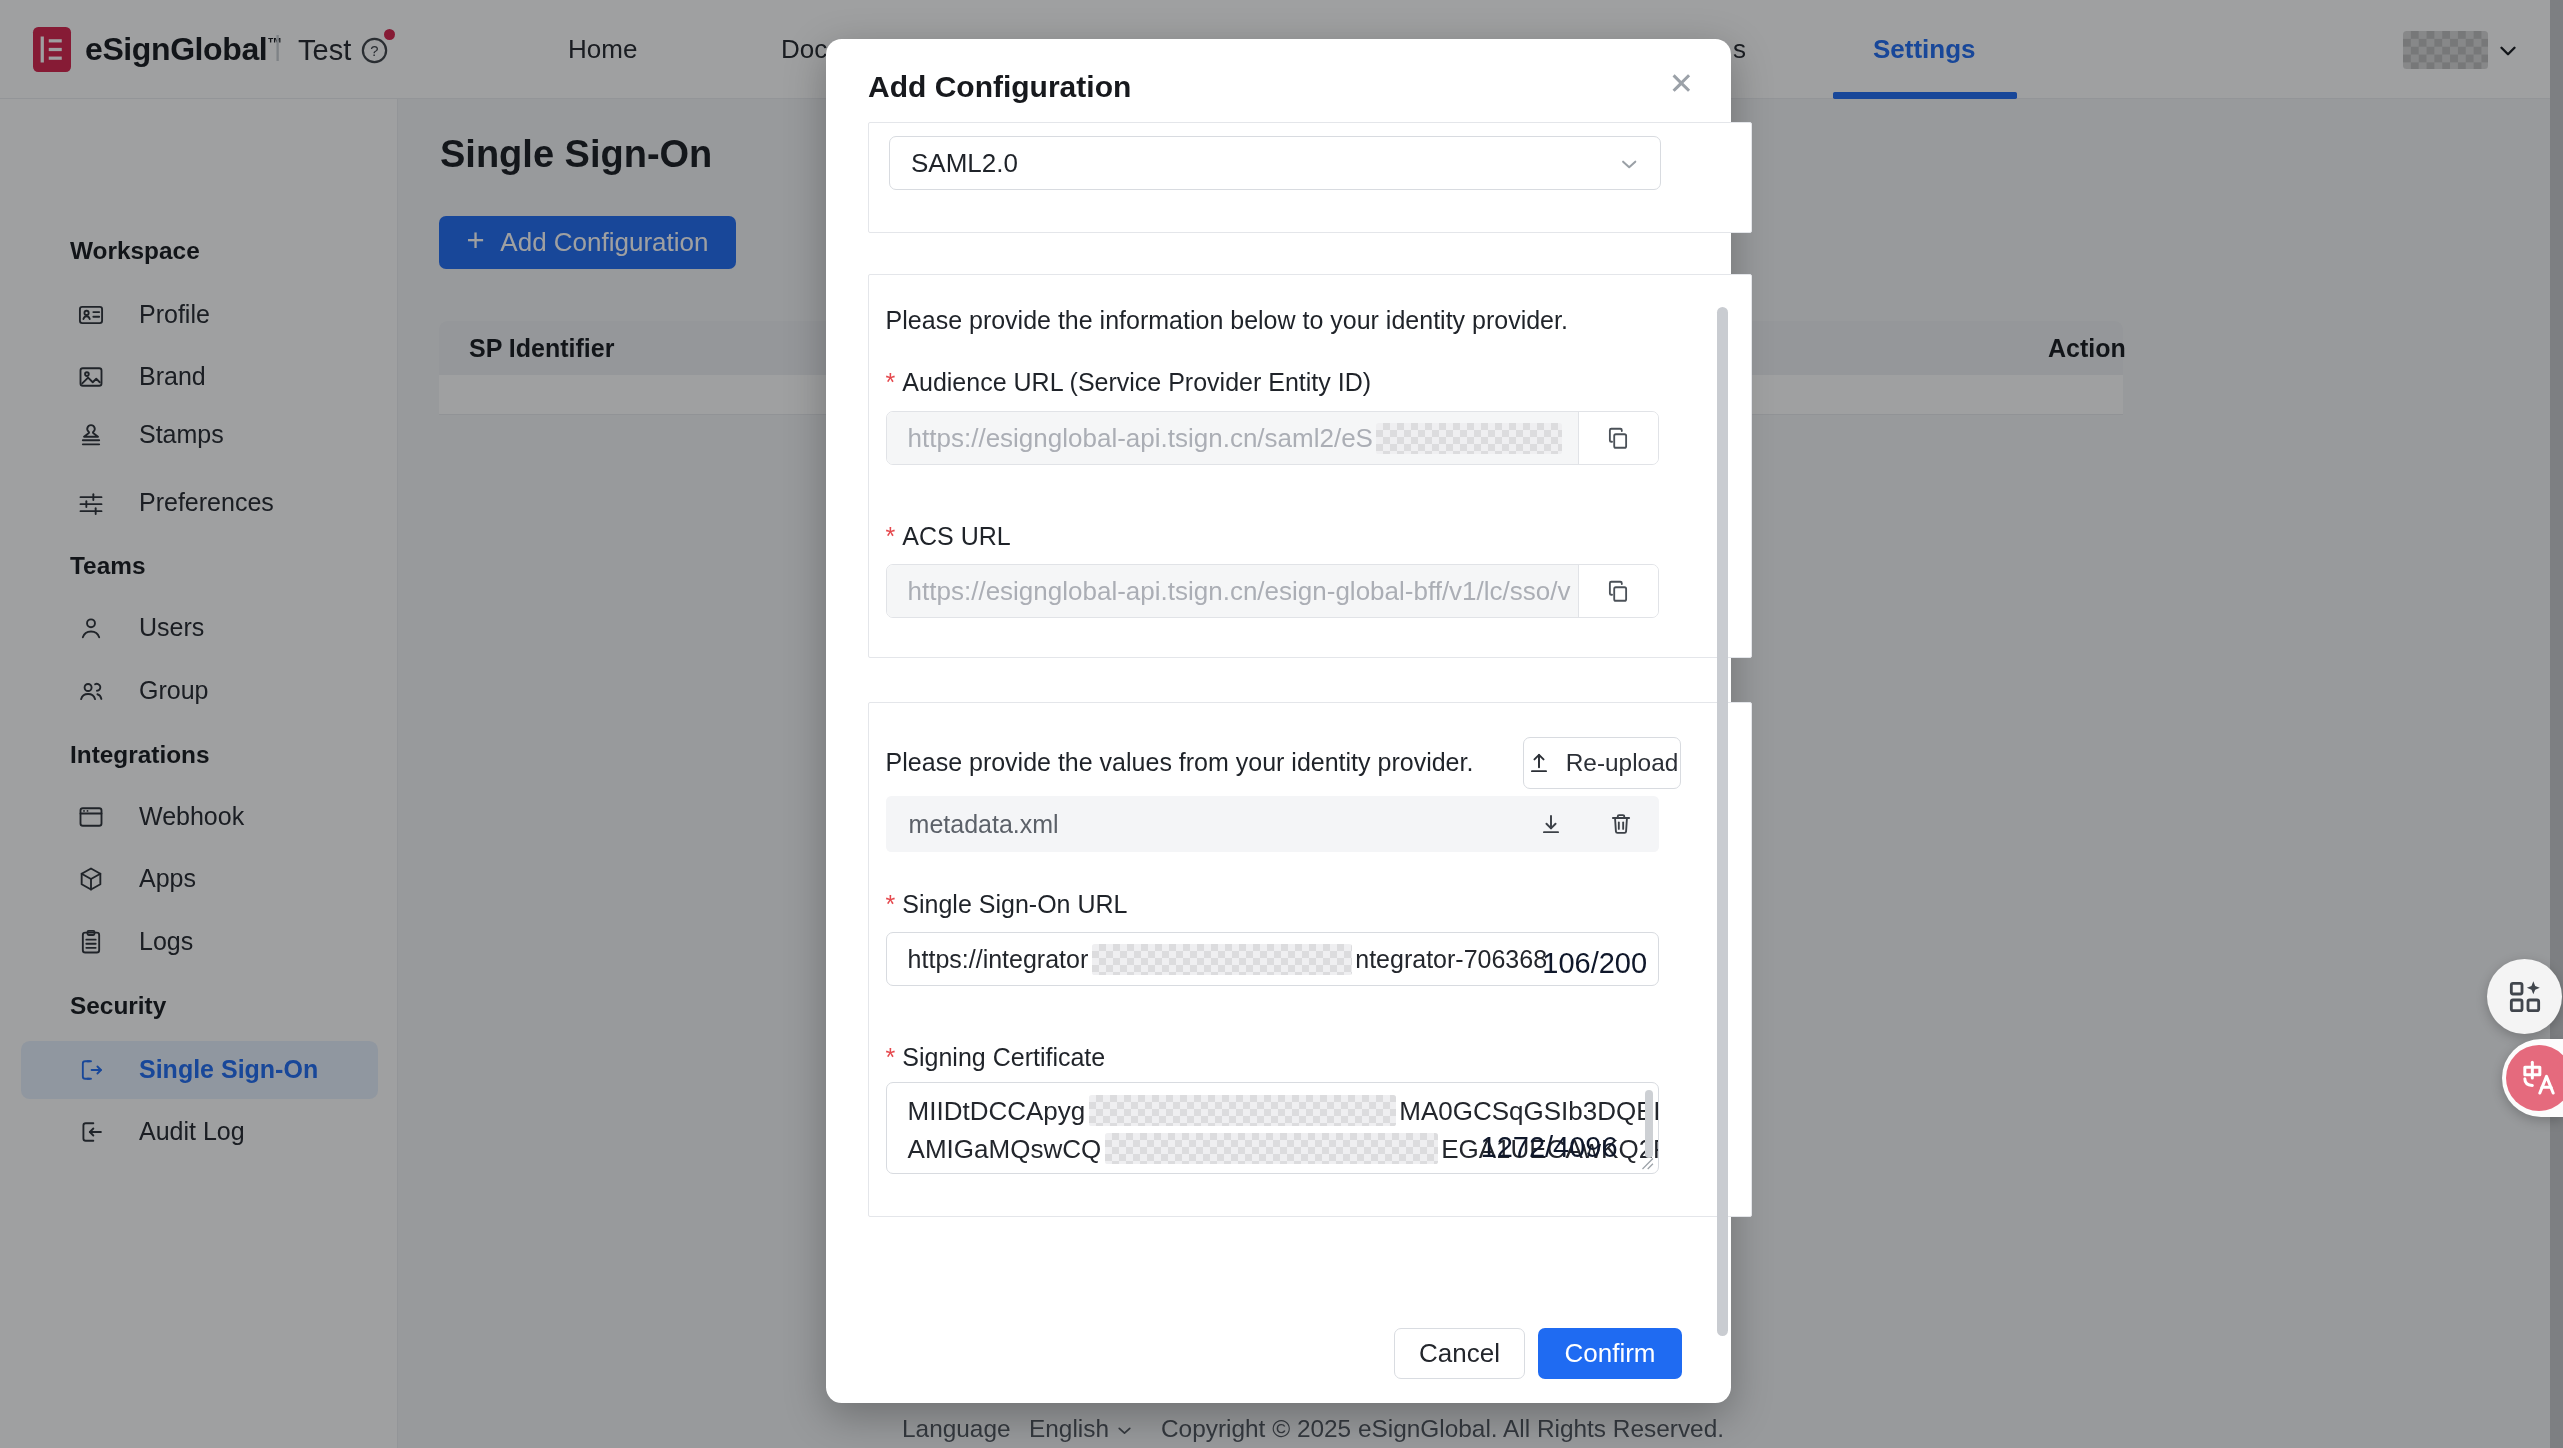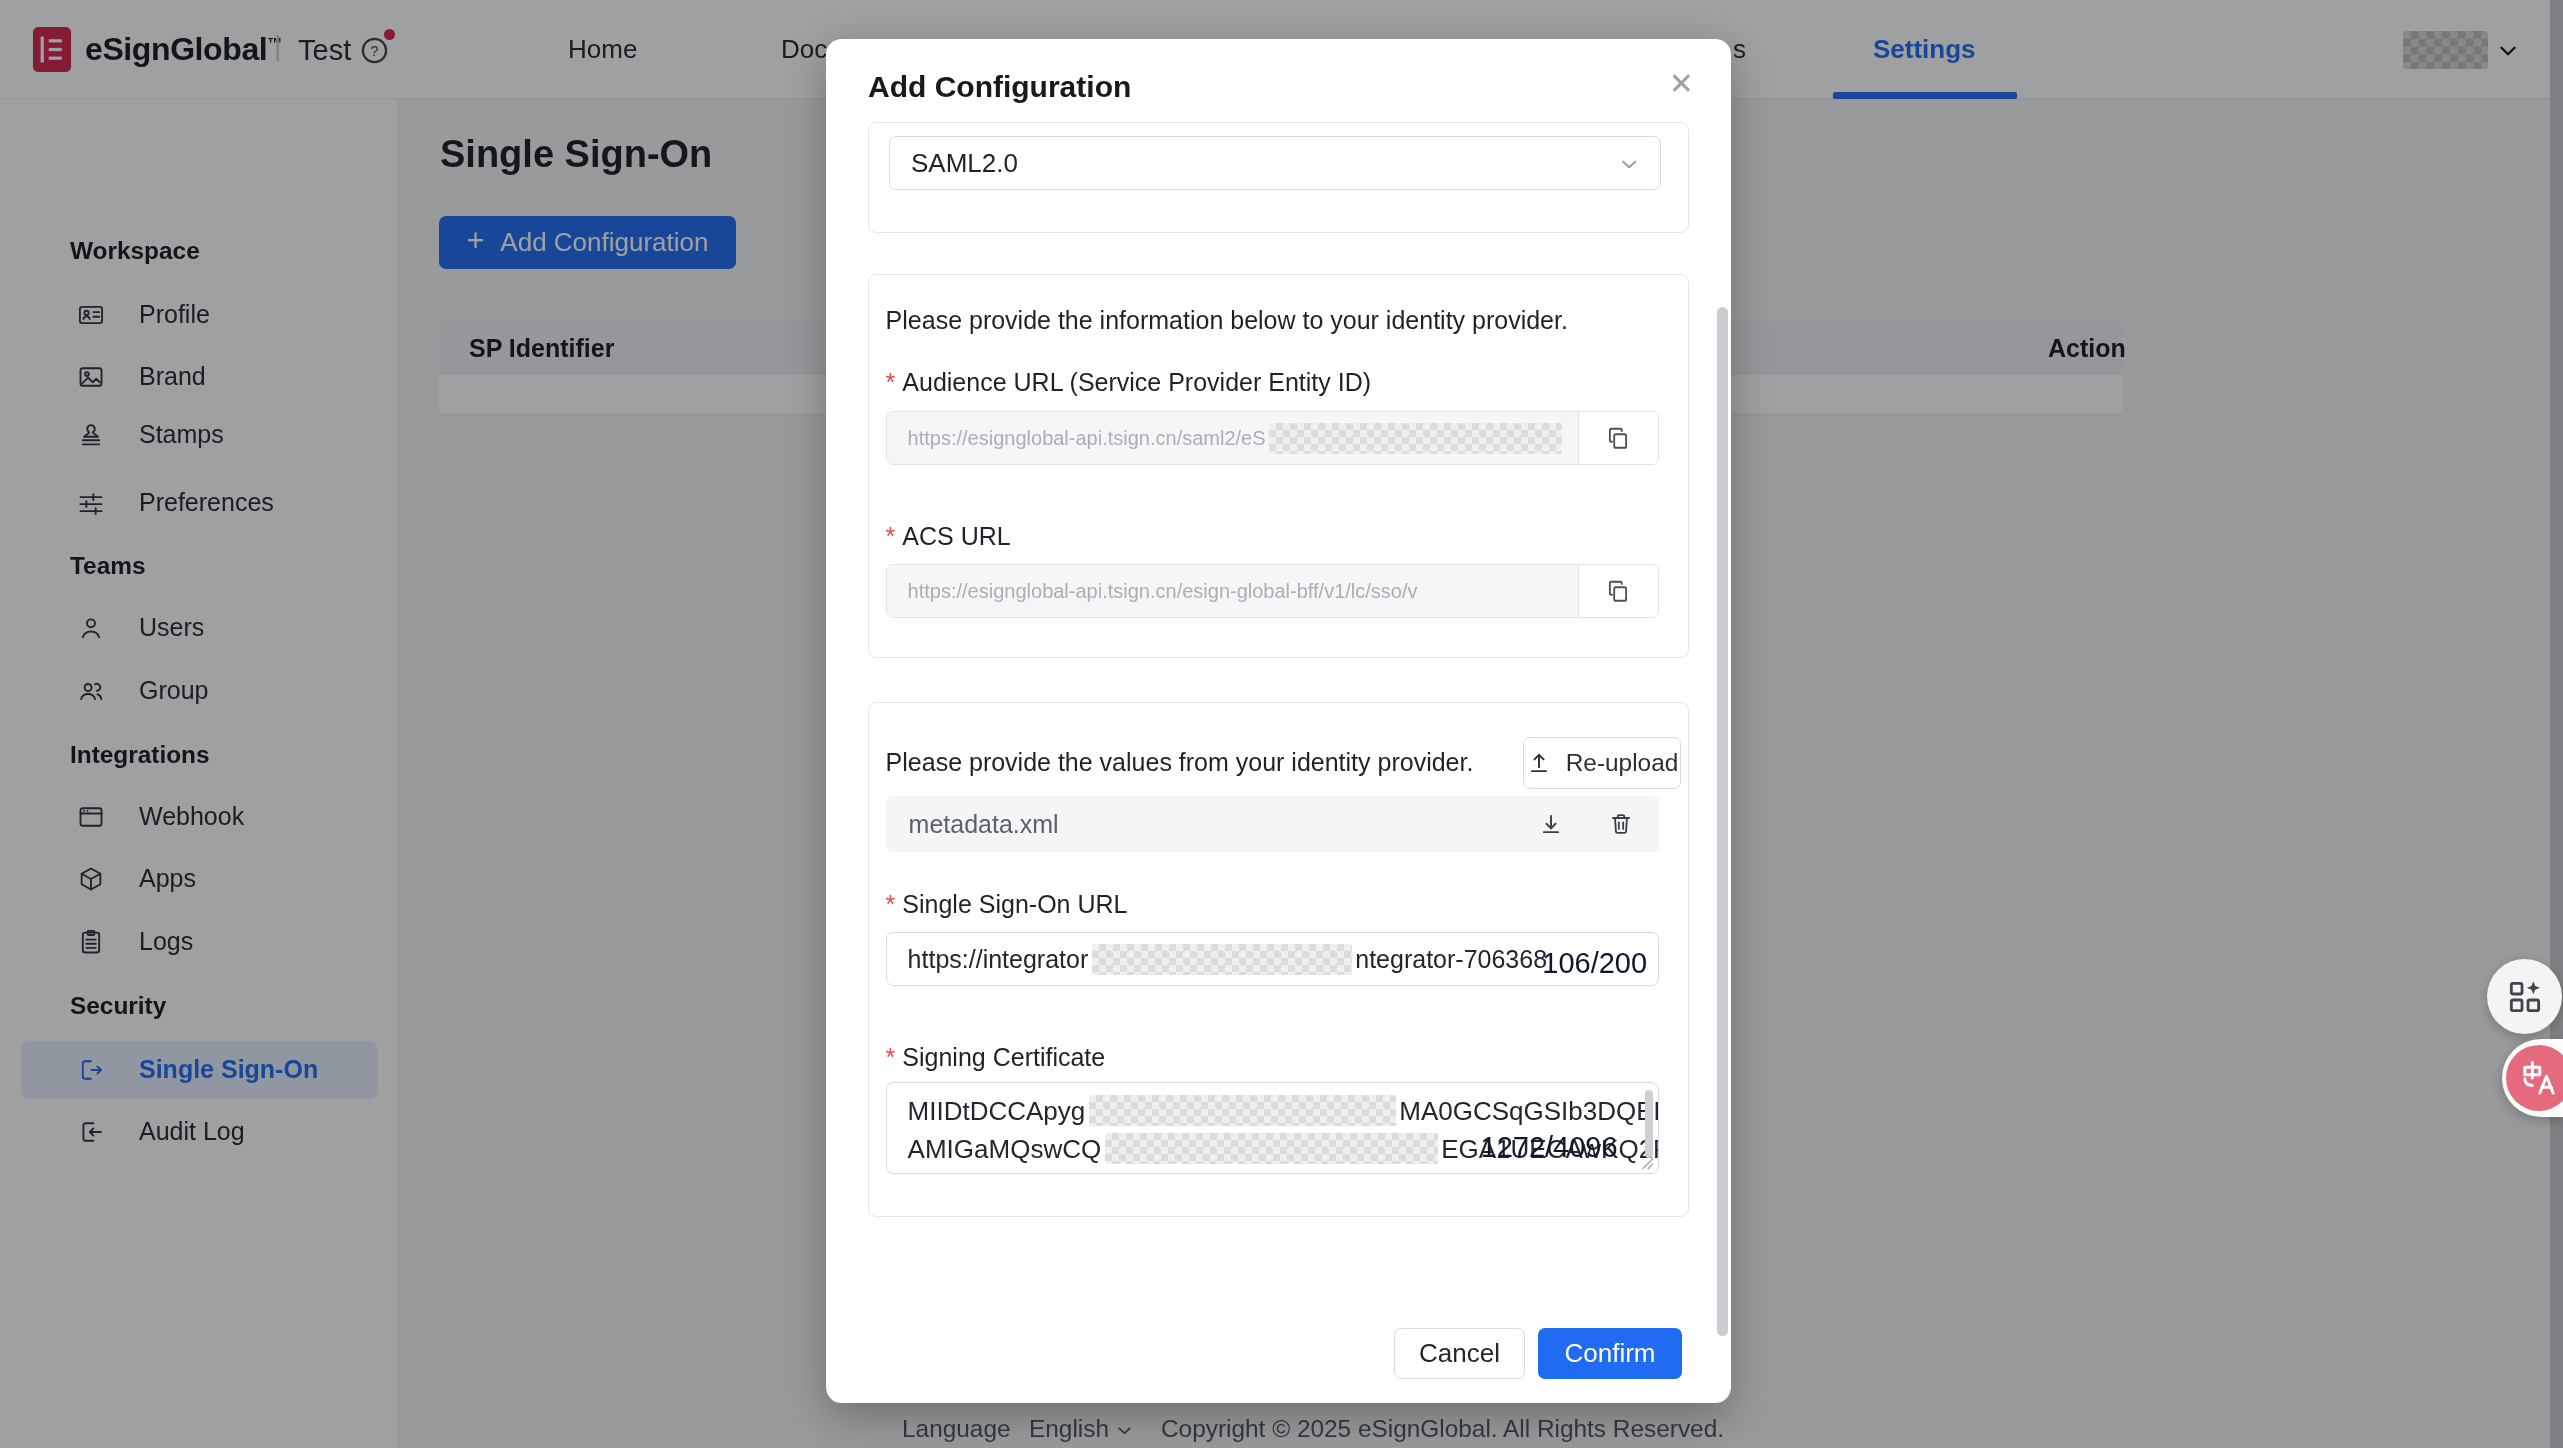--- a/index.html
+++ b/index.html
@@ -50,28 +50,28 @@
 
   
   .float-circle { position:absolute; left:2487px; top:959px; width:75px; height:75px; border-radius:50%; background:#f4f4f4; box-shadow:0 3.5px 12.2px rgba(0,0,0,0.22); z-index:30; display:flex; align-items:center; justify-content:center; color:#41464d; cursor:pointer; }
   .float-pill { position:absolute; left:2502px; top:1039px; width:61px; height:78px; background:#fcfcfc; border-radius:39px 0 0 39px; box-shadow:0 3.5px 12.2px rgba(0,0,0,0.22); z-index:30; cursor:pointer; }
   .float-pink { position:absolute; left:2506px; top:1045px; width:66px; height:66px; border-radius:50%; display:flex; align-items:center; justify-content:center; z-index:31; cursor:pointer; }
 
   
   .modal { position:absolute; left:826px; top:39px; width:905px; height:1364px; background:#ffffff; border-radius:15.7px; box-shadow:0 12.2px 42px rgba(0,0,0,0.28); z-index:20; }
   .modal-title { position:absolute; left:42px; top:31px; font-size:30px; font-weight:bold; color:#17191d; }
   .modal-close { position:absolute; right:37px; top:30px; font-size:30px; color:#9ba1a8; cursor:pointer; line-height:1; }
-  .mcard { position:absolute; left:42px; width:821px; border:0.9px solid #e4e6ea; border-radius:8px; background:#fff; }
+  .mcard { position:absolute; left:42px; width:884px; border:0.9px solid #e4e6ea; border-radius:2px; background:#fff; }
   .select-box { position:absolute; left:20px; top:13px; width:772px; height:54px; border:0.9px solid #d8dbe0; border-radius:7px; display:flex; align-items:center; padding:0 21px; font-size:26px; color:#1f2329; cursor:pointer; }
   .select-caret { position:absolute; right:19px; top:15px; width:24.4px; height:24.4px; color:#9aa0a6; }
   .m-intro { position:absolute; left:16.6px; font-size:25px; color:#1f2329; }
   .m-label { position:absolute; left:16.6px; font-size:25px; color:#1f2329; }
   .req { color:#e5484d; margin-right:7px; }
   .input-group { position:absolute; left:16.6px; width:773px; height:54px; border:0.9px solid #e1e3e7; border-radius:7px; display:flex; overflow:hidden; background:#fff; }
-  .ig-field { flex:1; background:#f5f6f7; display:flex; align-items:center; padding:0 0 0 21px; font-size:20px; color:#abaeb5; white-space:nowrap; overflow:hidden; }
+  .ig-field { flex:1; background:#f5f6f7; display:flex; align-items:center; padding:0 0 0 21px; font-size:26px; color:#abaeb5; white-space:nowrap; overflow:hidden; }
   .ig-copy { width:80px; border-left:0.9px solid #e1e3e7; background:#fff; display:flex; align-items:center; justify-content:center; color:#4b5158; cursor:pointer; }
   .ig-copy .icon { width:26px; height:26px; }
   .mosaic { display:inline-block; border-radius:2.6px;
     background:repeating-conic-gradient(#dcdcde 0% 25%, #efeff1 0% 50%); background-size:14px 14px; }
   .reupload-btn { position:absolute; left:654px; top:34px; width:158px; height:52px; border:0.9px solid #d8dbe0; border-radius:7px; background:#fff; display:flex; align-items:center; justify-content:center; gap:14px; font-size:24.4px; color:#2b2f36; cursor:pointer; }
   .reupload-btn .icon { width:26px; height:26px; }
   .file-row { position:absolute; left:16.6px; top:93px; width:773px; height:56px; background:#f4f5f7; border-radius:5.2px; display:flex; align-items:center; padding:0 23px; font-size:25px; color:#5c6169; }
   .file-icons { position:absolute; right:24.4px; display:flex; gap:44px; color:#3c4148; }
   .file-icons .icon { width:26px; height:26px; cursor:pointer; }
   .text-input { position:absolute; left:16.6px; width:773px; height:54px; border:0.9px solid #d8dbe0; border-radius:7px; background:#fff; display:flex; align-items:center; padding:0 17.4px 0 21px; font-size:25px; color:#23262c; white-space:nowrap; overflow:hidden; }

